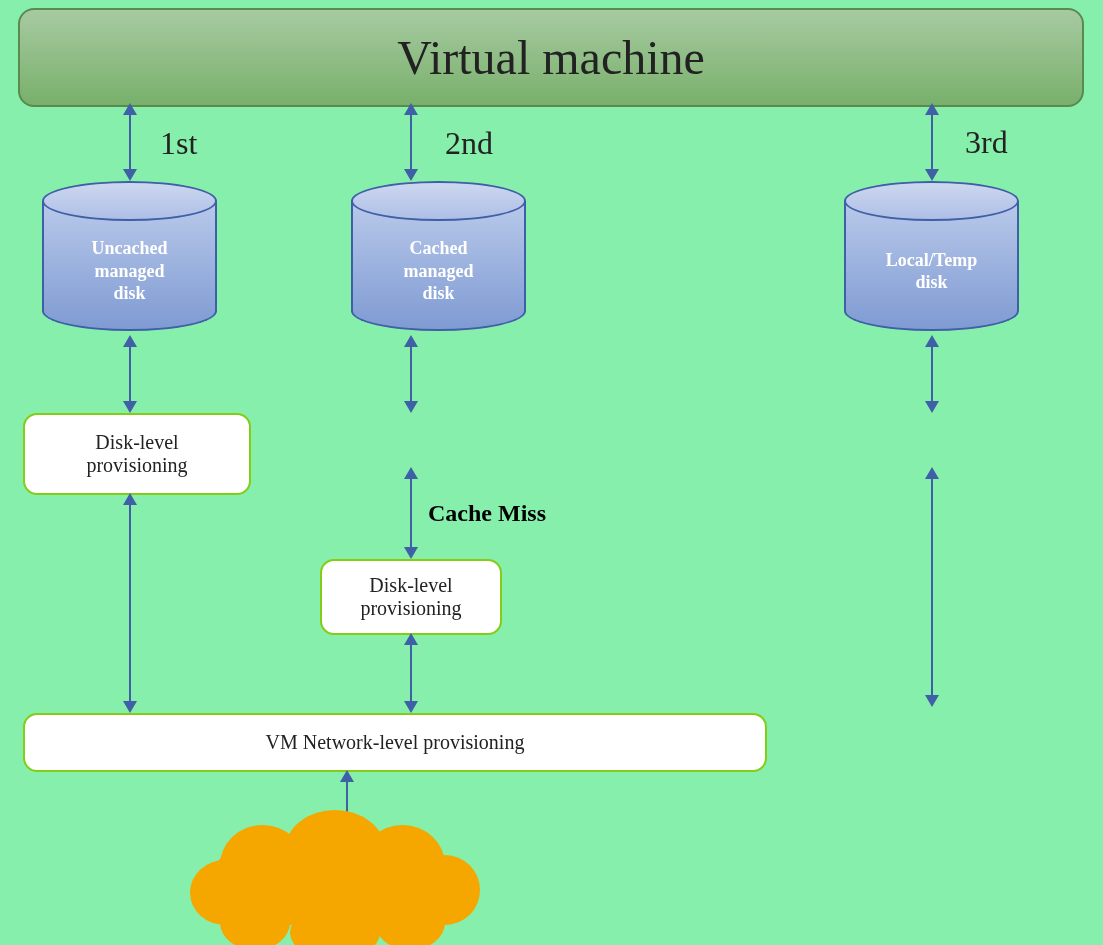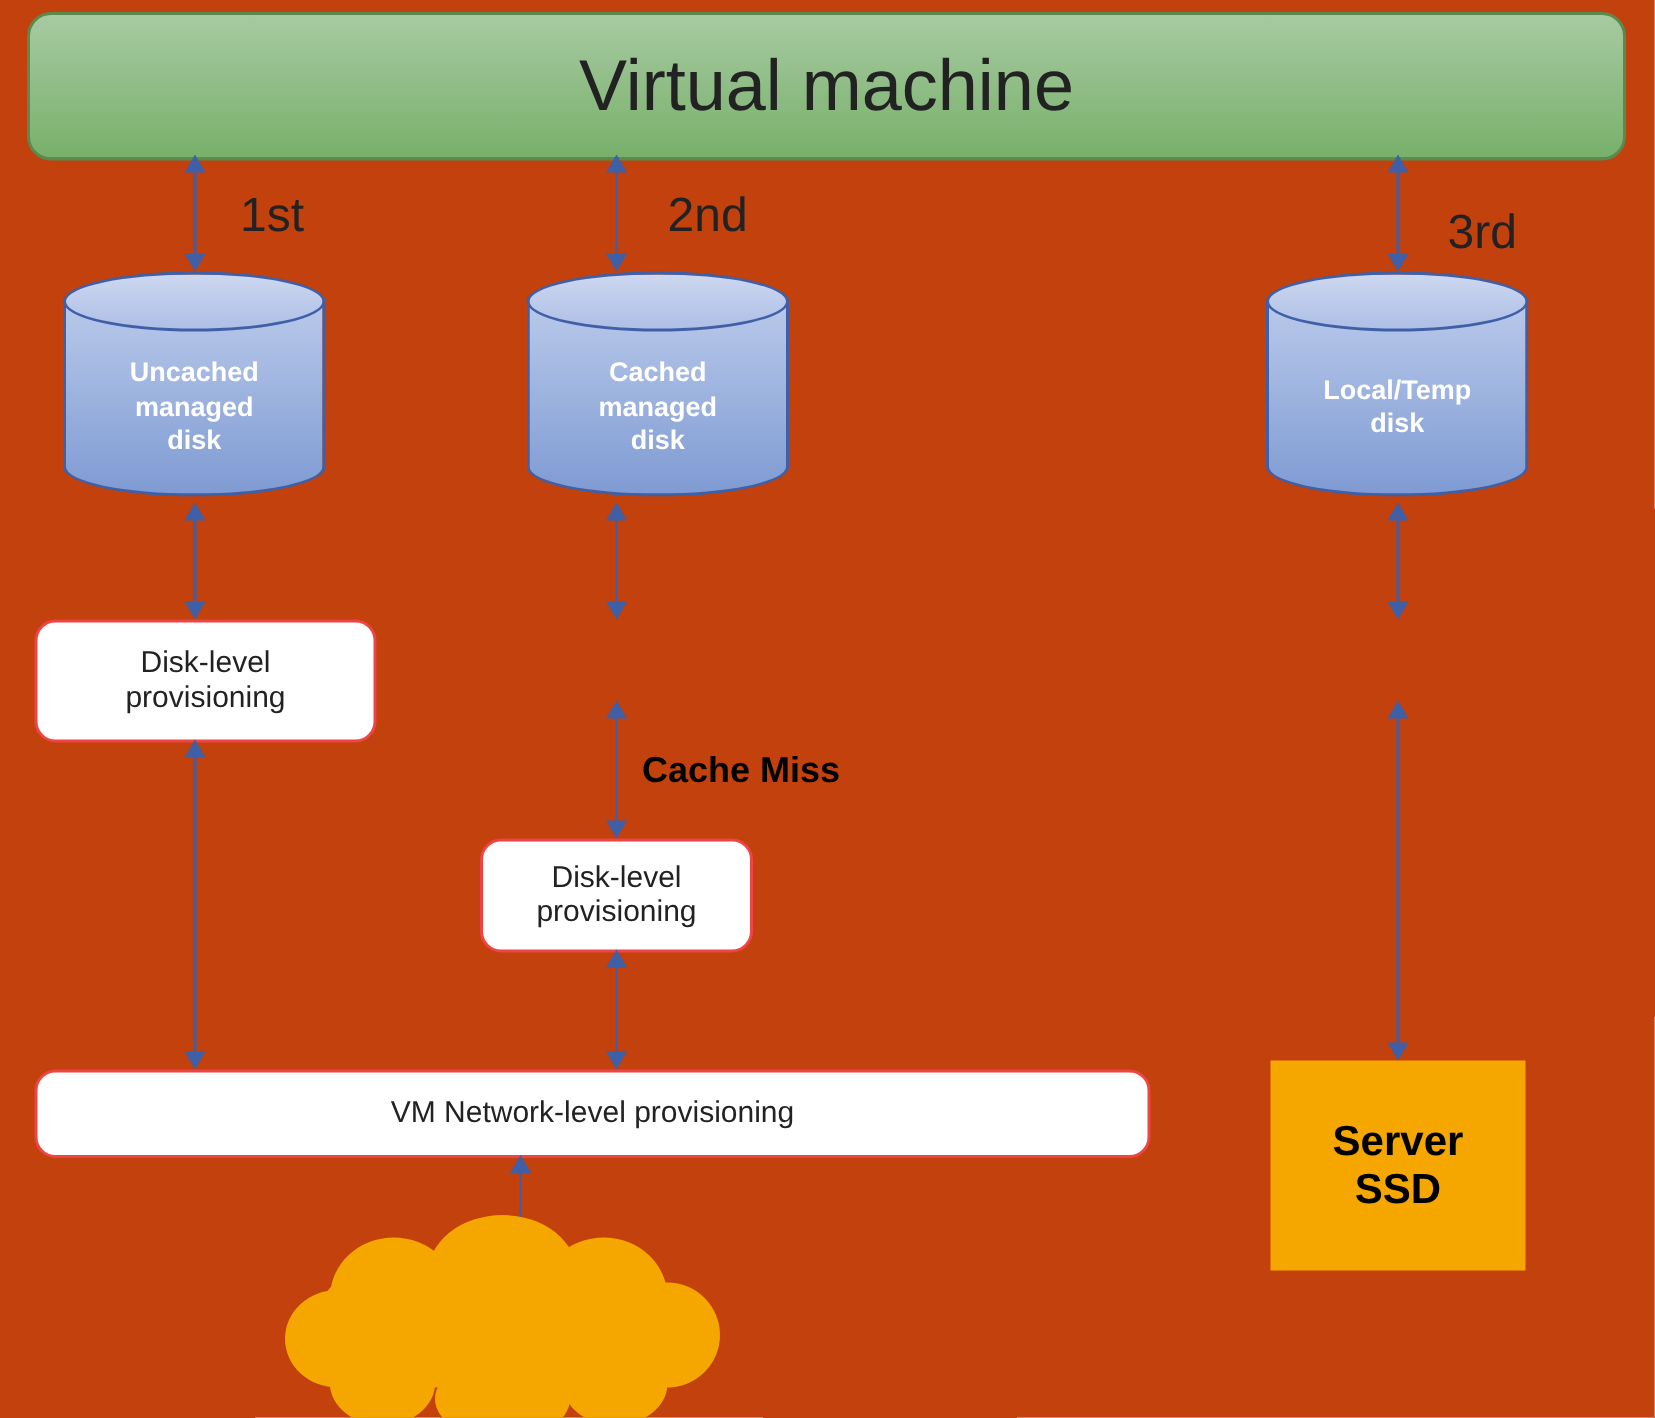--- a/index.html
+++ b/index.html
@@ -1,21 +1,21 @@
 <!DOCTYPE html>
 <html><head>
 <meta charset="utf-8">
 <style>
   html,body{margin:0;padding:0;font-family:"Segoe UI",Arial,sans-serif;}
-  #stage{position:relative;width:1103px;height:945px;background:#c2410c;}
+  #stage{position:relative;width:1103px;height:945px;background:#86efac;font-family:Liberation Serif, serif;}
   .vm-box{position:absolute;left:18px;top:8px;width:1062px;height:95px;
     background:linear-gradient(#a7caa1,#78b06b);border:2px solid #5a8a4e;border-radius:16px;
     display:flex;align-items:center;justify-content:center;color:#222;font-size:48px;}
   .order-label{position:absolute;font-size:32px;color:#222;}
-  .prov-box{position:absolute;border:2px solid #ef4444;border-radius:14px;background:#fff;
+  .prov-box{position:absolute;border:2px solid #84cc16;border-radius:14px;background:#fff;
     display:flex;align-items:center;justify-content:center;text-align:center;font-size:20px;color:#222;}
   .ssd-box{position:absolute;background:#f5a700;display:flex;flex-direction:column;
     align-items:center;justify-content:center;font-weight:700;font-size:28px;color:#000;}
   .note{position:absolute;font-size:24px;color:#000;font-weight:700;}
   
   .cyl{position:absolute;width:175px;height:150px;}
   .cyl .top{position:absolute;left:0;top:0;width:175px;height:40px;border-radius:50%;
     background:linear-gradient(#cdd7ef,#aebfe6);border:2px solid #3f5fa7;box-sizing:border-box;}
   .cyl .body{position:absolute;left:0;top:20px;width:175px;height:130px;
     border-left:2px solid #3f5fa7;border-right:2px solid #3f5fa7;border-bottom:2px solid #3f5fa7;
@@ -39,21 +39,21 @@
 <body>
 
 <div id="stage">
 
   <div class="vm-box">
     <span>Virtual machine</span>
   </div>
 
   <div class="order-label" style="left:160px;top:125px;text-align:right;">1st</div>
   <div class="order-label" style="left:445px;top:125px;">2nd</div>
-  <div class="order-label" style="left:965px;top:136px;">3rd</div>
+  <div class="order-label" style="left:965px;top:124px;">3rd</div>
 
   <div class="arr" style="left:123px;top:103px;height:78px;">
       <div class="head up"></div>
       <div class="line"></div>
       <div class="head dn"></div>
     </div>
   <div class="arr" style="left:404px;top:103px;height:78px;">
       <div class="head up"></div>
       <div class="line"></div>
       <div class="head dn"></div>
@@ -128,24 +128,20 @@
   <div class="arr" style="left:404px;top:633px;height:80px;">
       <div class="head up"></div>
       <div class="line"></div>
       <div class="head dn"></div>
     </div>
 
   <div class="prov-box" style="left:23px;top:713px;width:740px;height:55px;">
     <span>VM Network-level provisioning</span>
   </div>
 
-  <div class="ssd-box" style="left:847px;top:707px;width:170px;height:140px;">
-    <span>Server</span>
-    <span>SSD</span>
-  </div>
 
   <div class="arr" style="left:340px;top:770px;height:60px;">
       <div class="head up"></div>
       <div class="line"></div>
       <div class="head dn"></div>
     </div>
 
   <div class="cloud" style="left:190px;top:800px;">
     <div class="base"></div>
     <div class="b" style="left:0px;top:60px;width:70px;height:65px;"></div>

